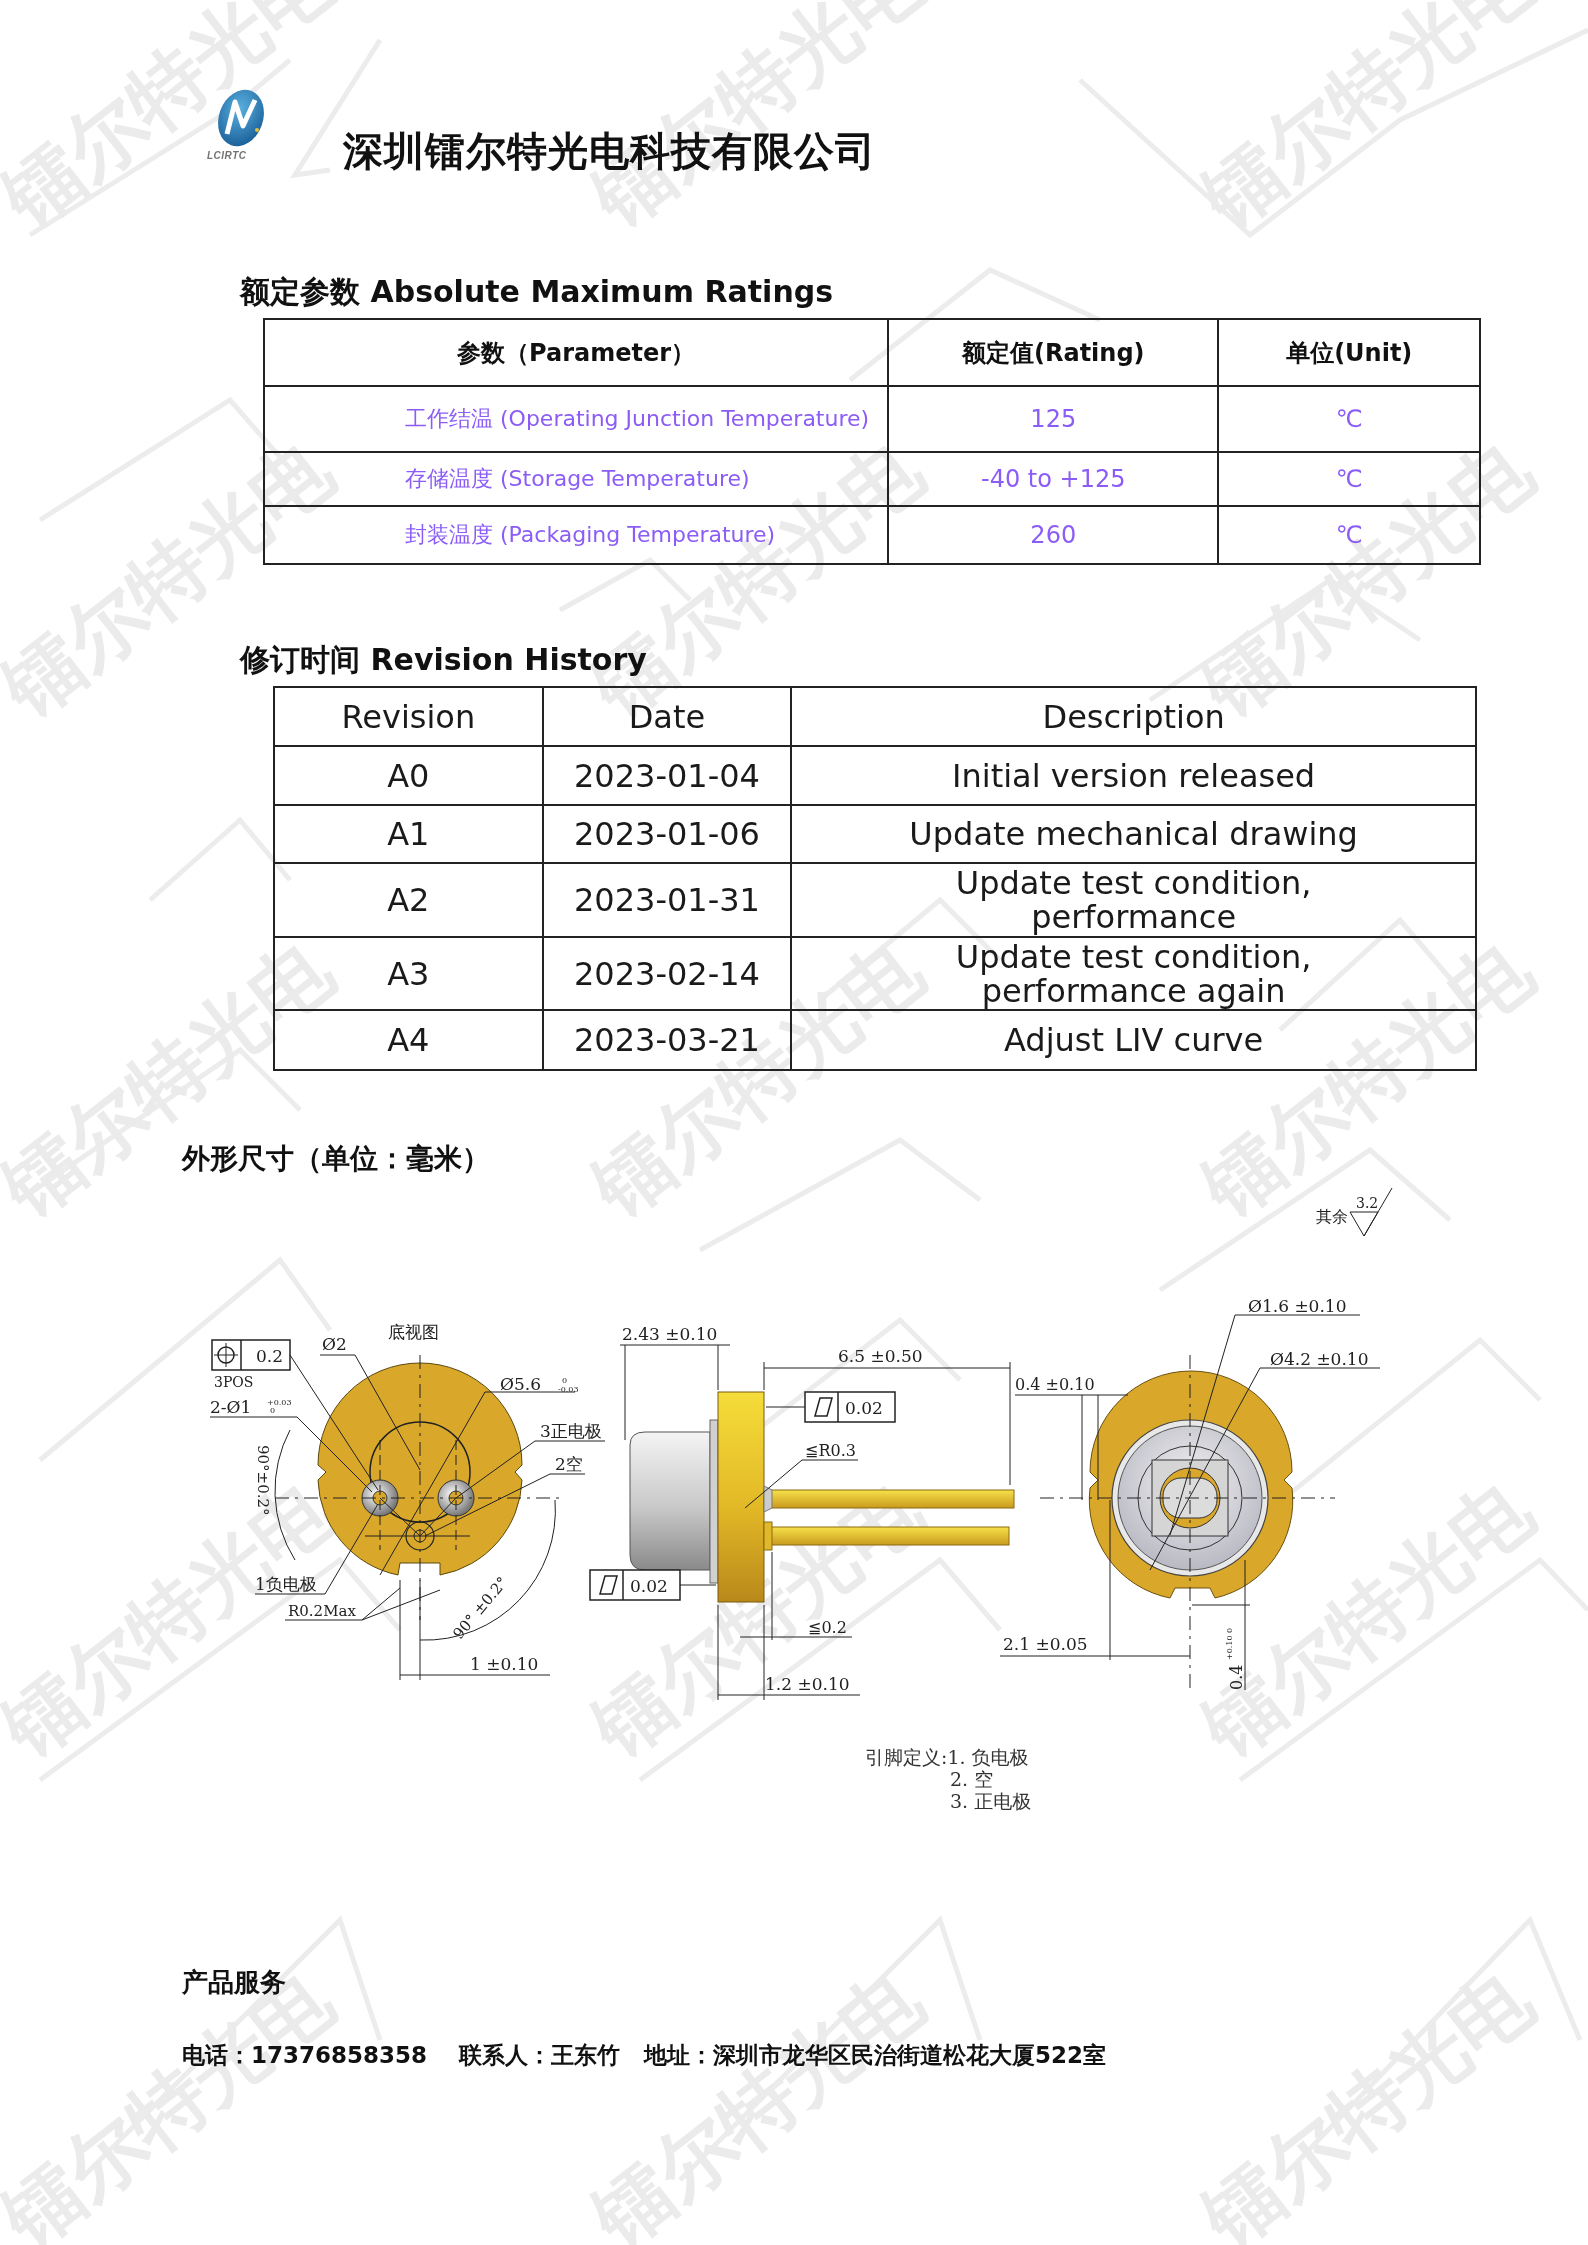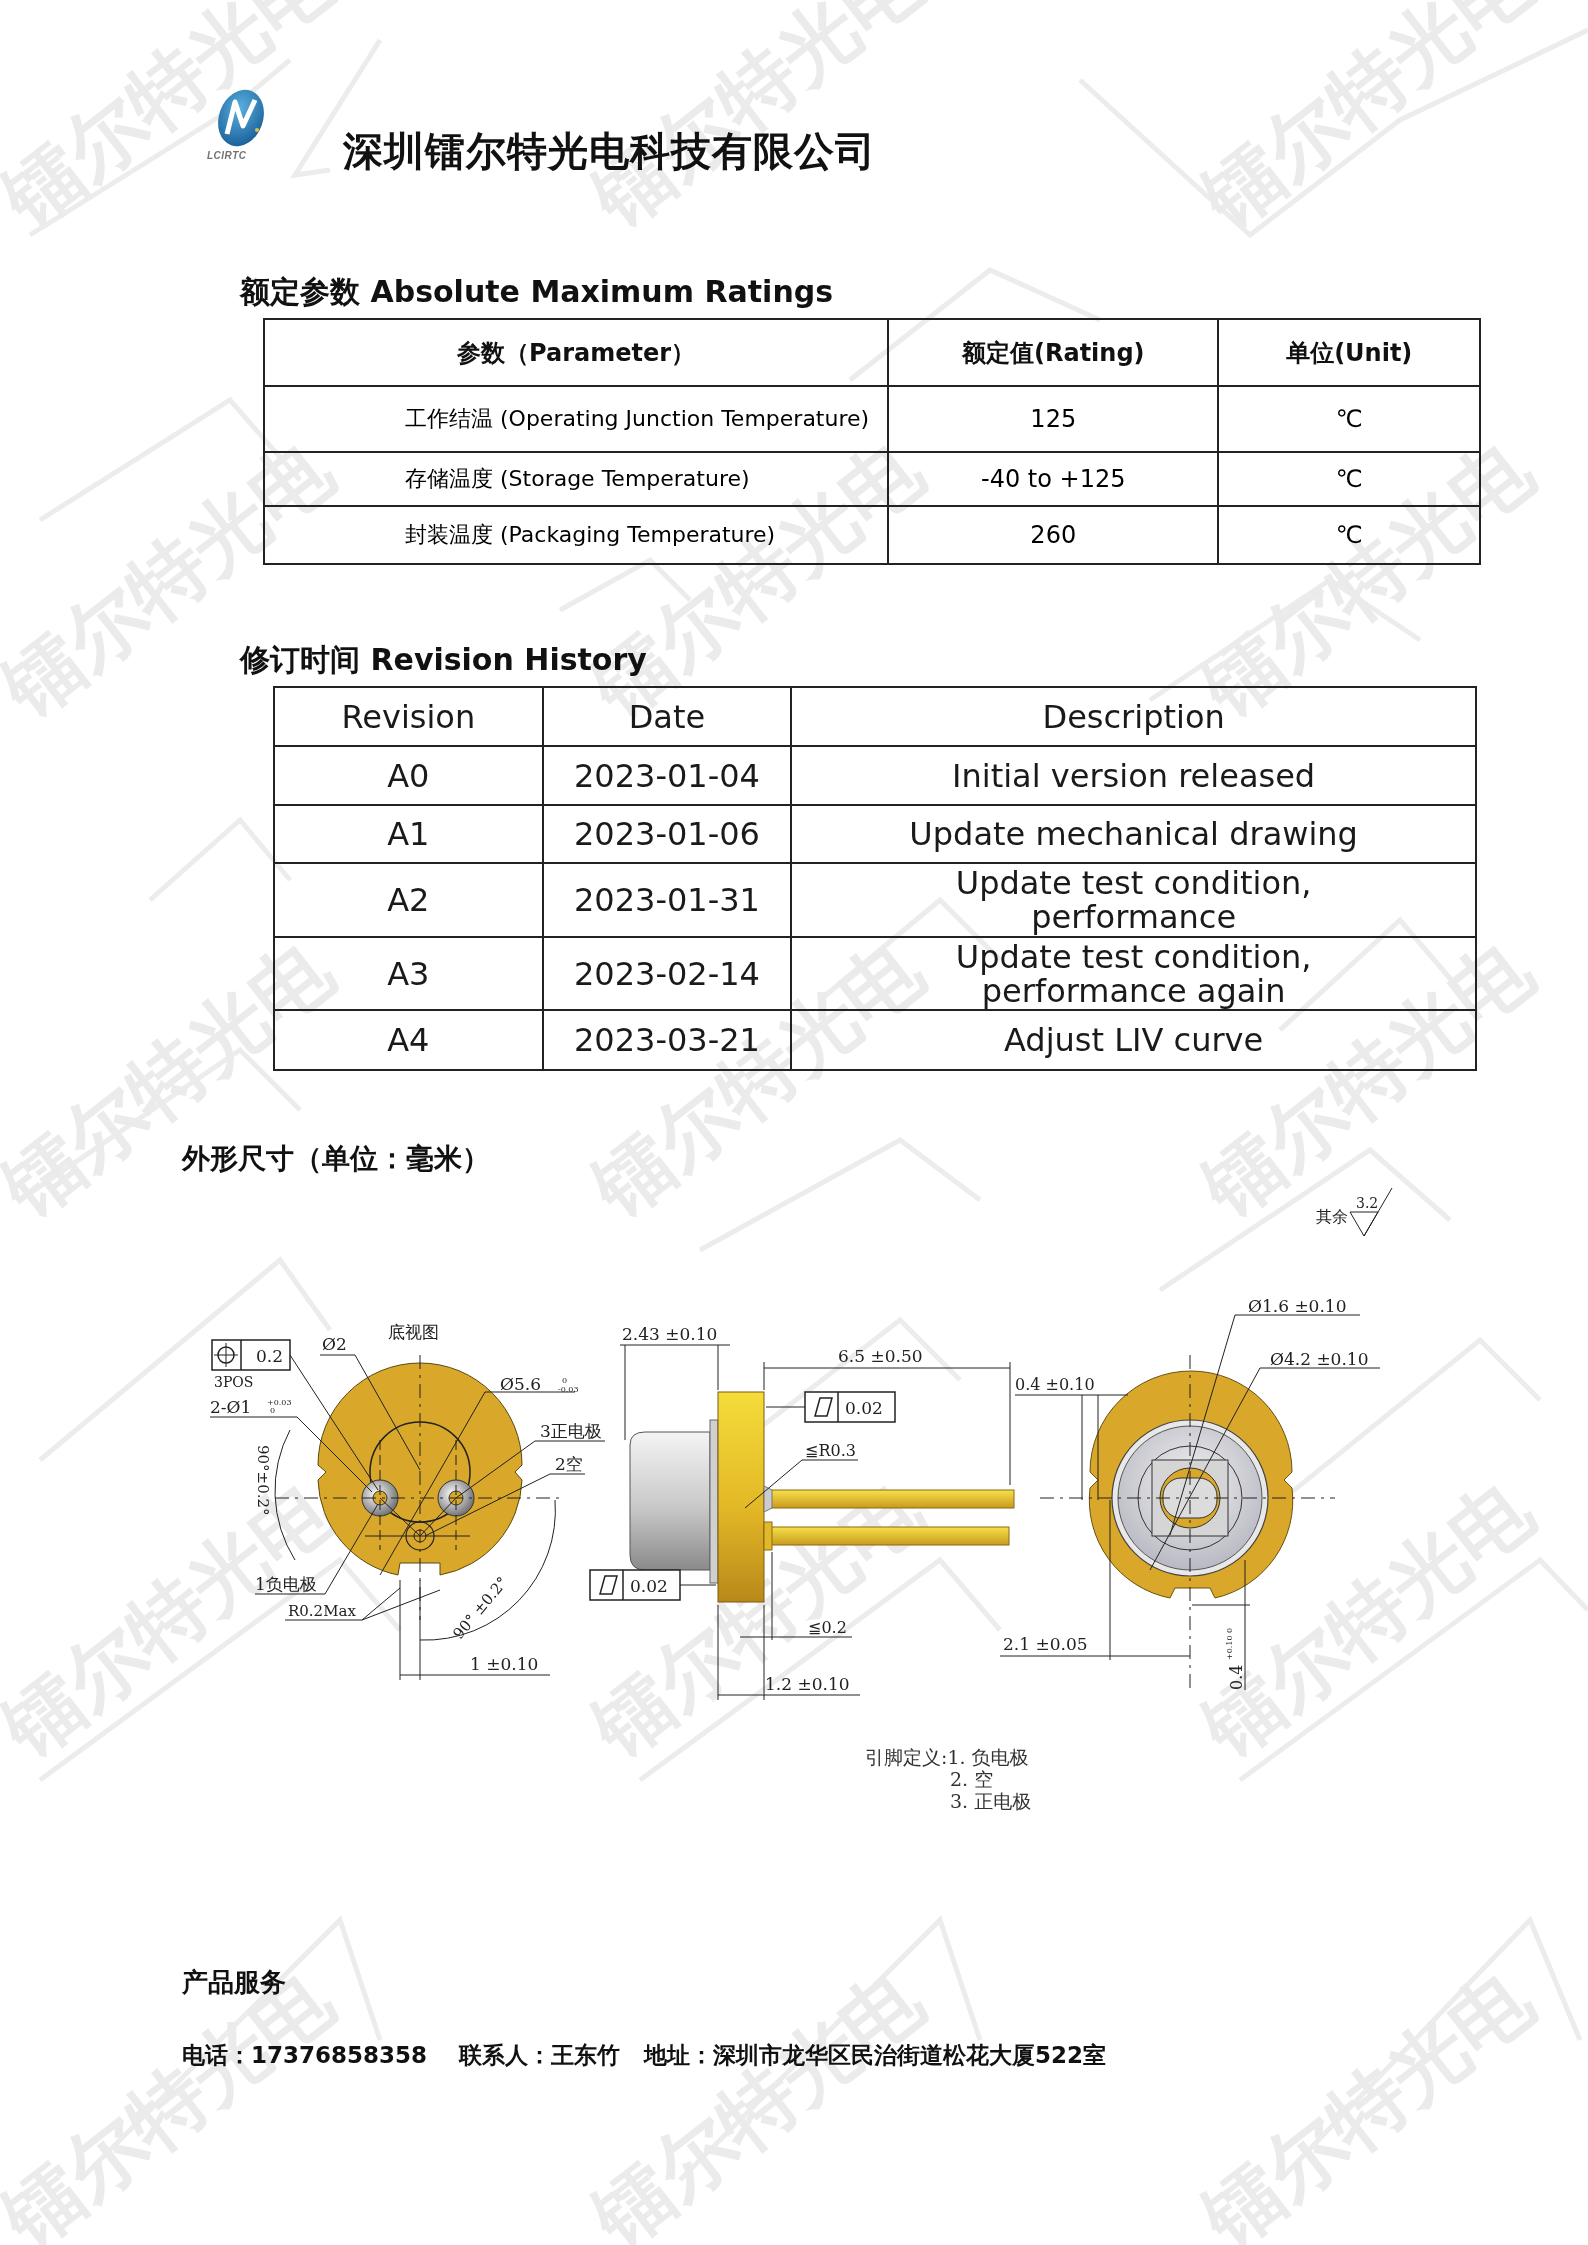--- a/index.html
+++ b/index.html
@@ -14,21 +14,21 @@
 
   .company-title { left: 343px; top: 124px; font-size: 40px; font-weight: bold; letter-spacing: 1px; font-family: "DejaVu Sans", sans-serif; }
 
   .section-heading { font-size: 30px; font-weight: bold; font-family: "DejaVu Sans", sans-serif; }
 
   table { border-collapse: collapse; }
   td, th { border: 2px solid #222; text-align: center; vertical-align: middle; font-weight: normal; }
 
   #ratings-table { left: 263px; top: 318px; width: 1218px; }
   #ratings-table th { font-size: 24px; font-weight: bold; height: 67px; }
-  #ratings-table td { font-size: 24px; color: #000000; }
+  #ratings-table td { font-size: 24px; color: #8b5cf6; }
   #ratings-table td.param { text-align: left; padding-left: 140px; font-size: 22px; }
 
   #revision-table { left: 273px; top: 686px; width: 1204px; }
   #revision-table th, #revision-table td { font-size: 32px; color: #1a1a1a; line-height: 34px; }
 
   .dim-heading { left: 182px; top: 1140px; font-size: 28px; font-weight: bold; }
 
   .pin-def { left: 865px; top: 1746px; font-family: "DejaVu Serif", serif; font-size: 19px; line-height: 22px; color: #333; }
   .pin-def div { white-space: pre; }
 

